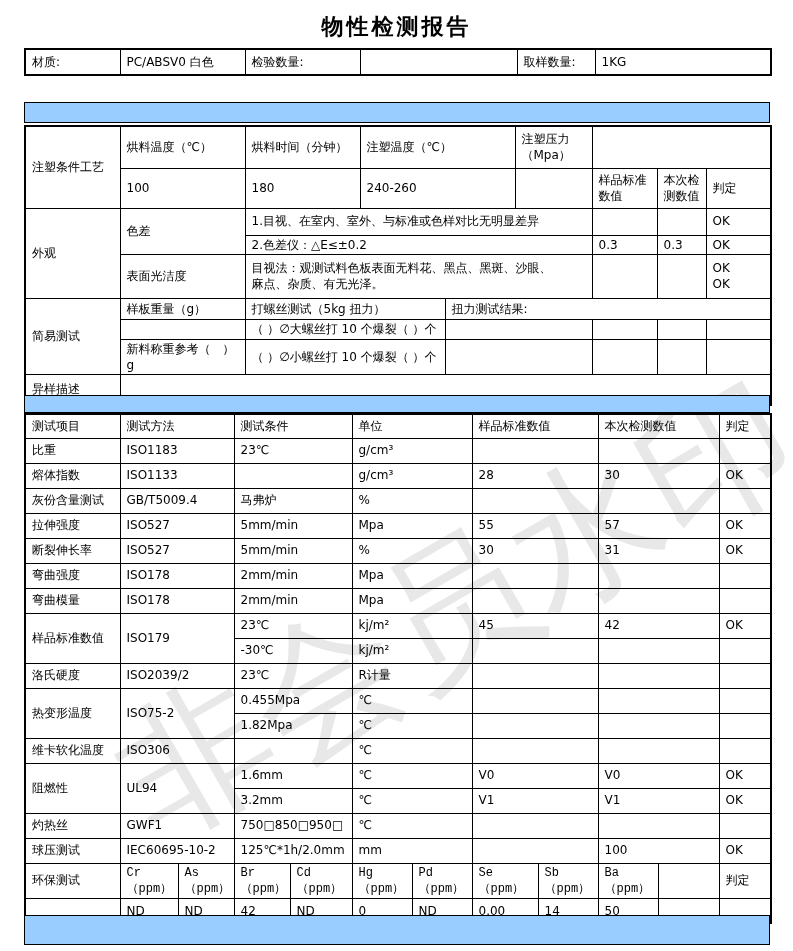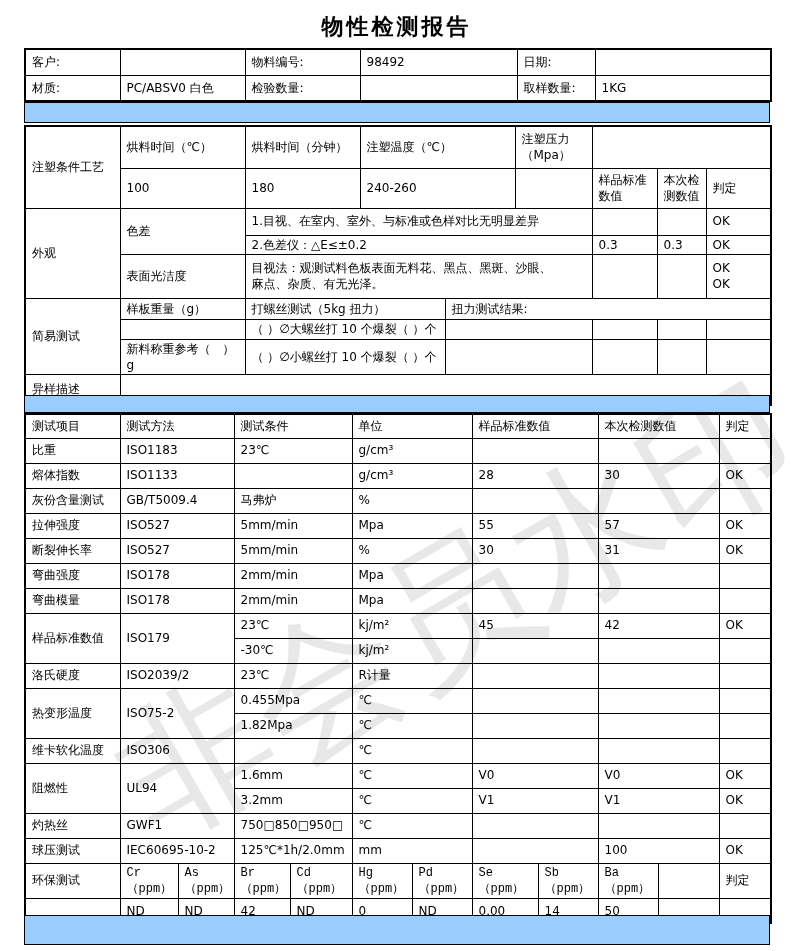--- a/index.html
+++ b/index.html
@@ -60,28 +60,20 @@
   <table class="tbl" style="top:48px;">
     <colgroup>
         <col style="width:95px">
         <col style="width:125px">
         <col style="width:115px">
         <col style="width:157px">
         <col style="width:78px">
         <col style="width:176px">
       </colgroup>
     <tbody>
-        <tr class="h26">
-      <td class="lab">客户:</td>
-      <td></td>
-      <td class="lab">物料编号:</td>
-      <td>98492</td>
-      <td class="lab">日期:</td>
-      <td></td>
-    </tr>
     <tr class="h26">
       <td class="lab">材质:</td>
       <td>PC/ABSV0 白色</td>
       <td class="lab">检验数量:</td>
       <td></td>
       <td class="lab">取样数量:</td>
       <td class="c">1KG</td>
     </tr>
   </tbody>
     </table>
@@ -96,21 +88,21 @@
         <col style="width:85px">
         <col style="width:70px">
         <col style="width:77px">
         <col style="width:65px">
         <col style="width:49px">
         <col style="width:65px">
       </colgroup>
     <tbody>
         <tr class="h42">
       <td class="lab" rowspan="2">注塑条件工艺</td>
-      <td>烘料时间（℃）</td>
+      <td>烘料温度（℃）</td>
       <td>烘料时间（分钟）</td>
       <td colspan="2">注塑温度（℃）</td>
       <td>注塑压力
 （Mpa）</td>
       <td colspan="3"></td>
     </tr>
     <tr class="h40">
       <td>100</td>
       <td>180</td>
       <td colspan="2">240-260</td>

